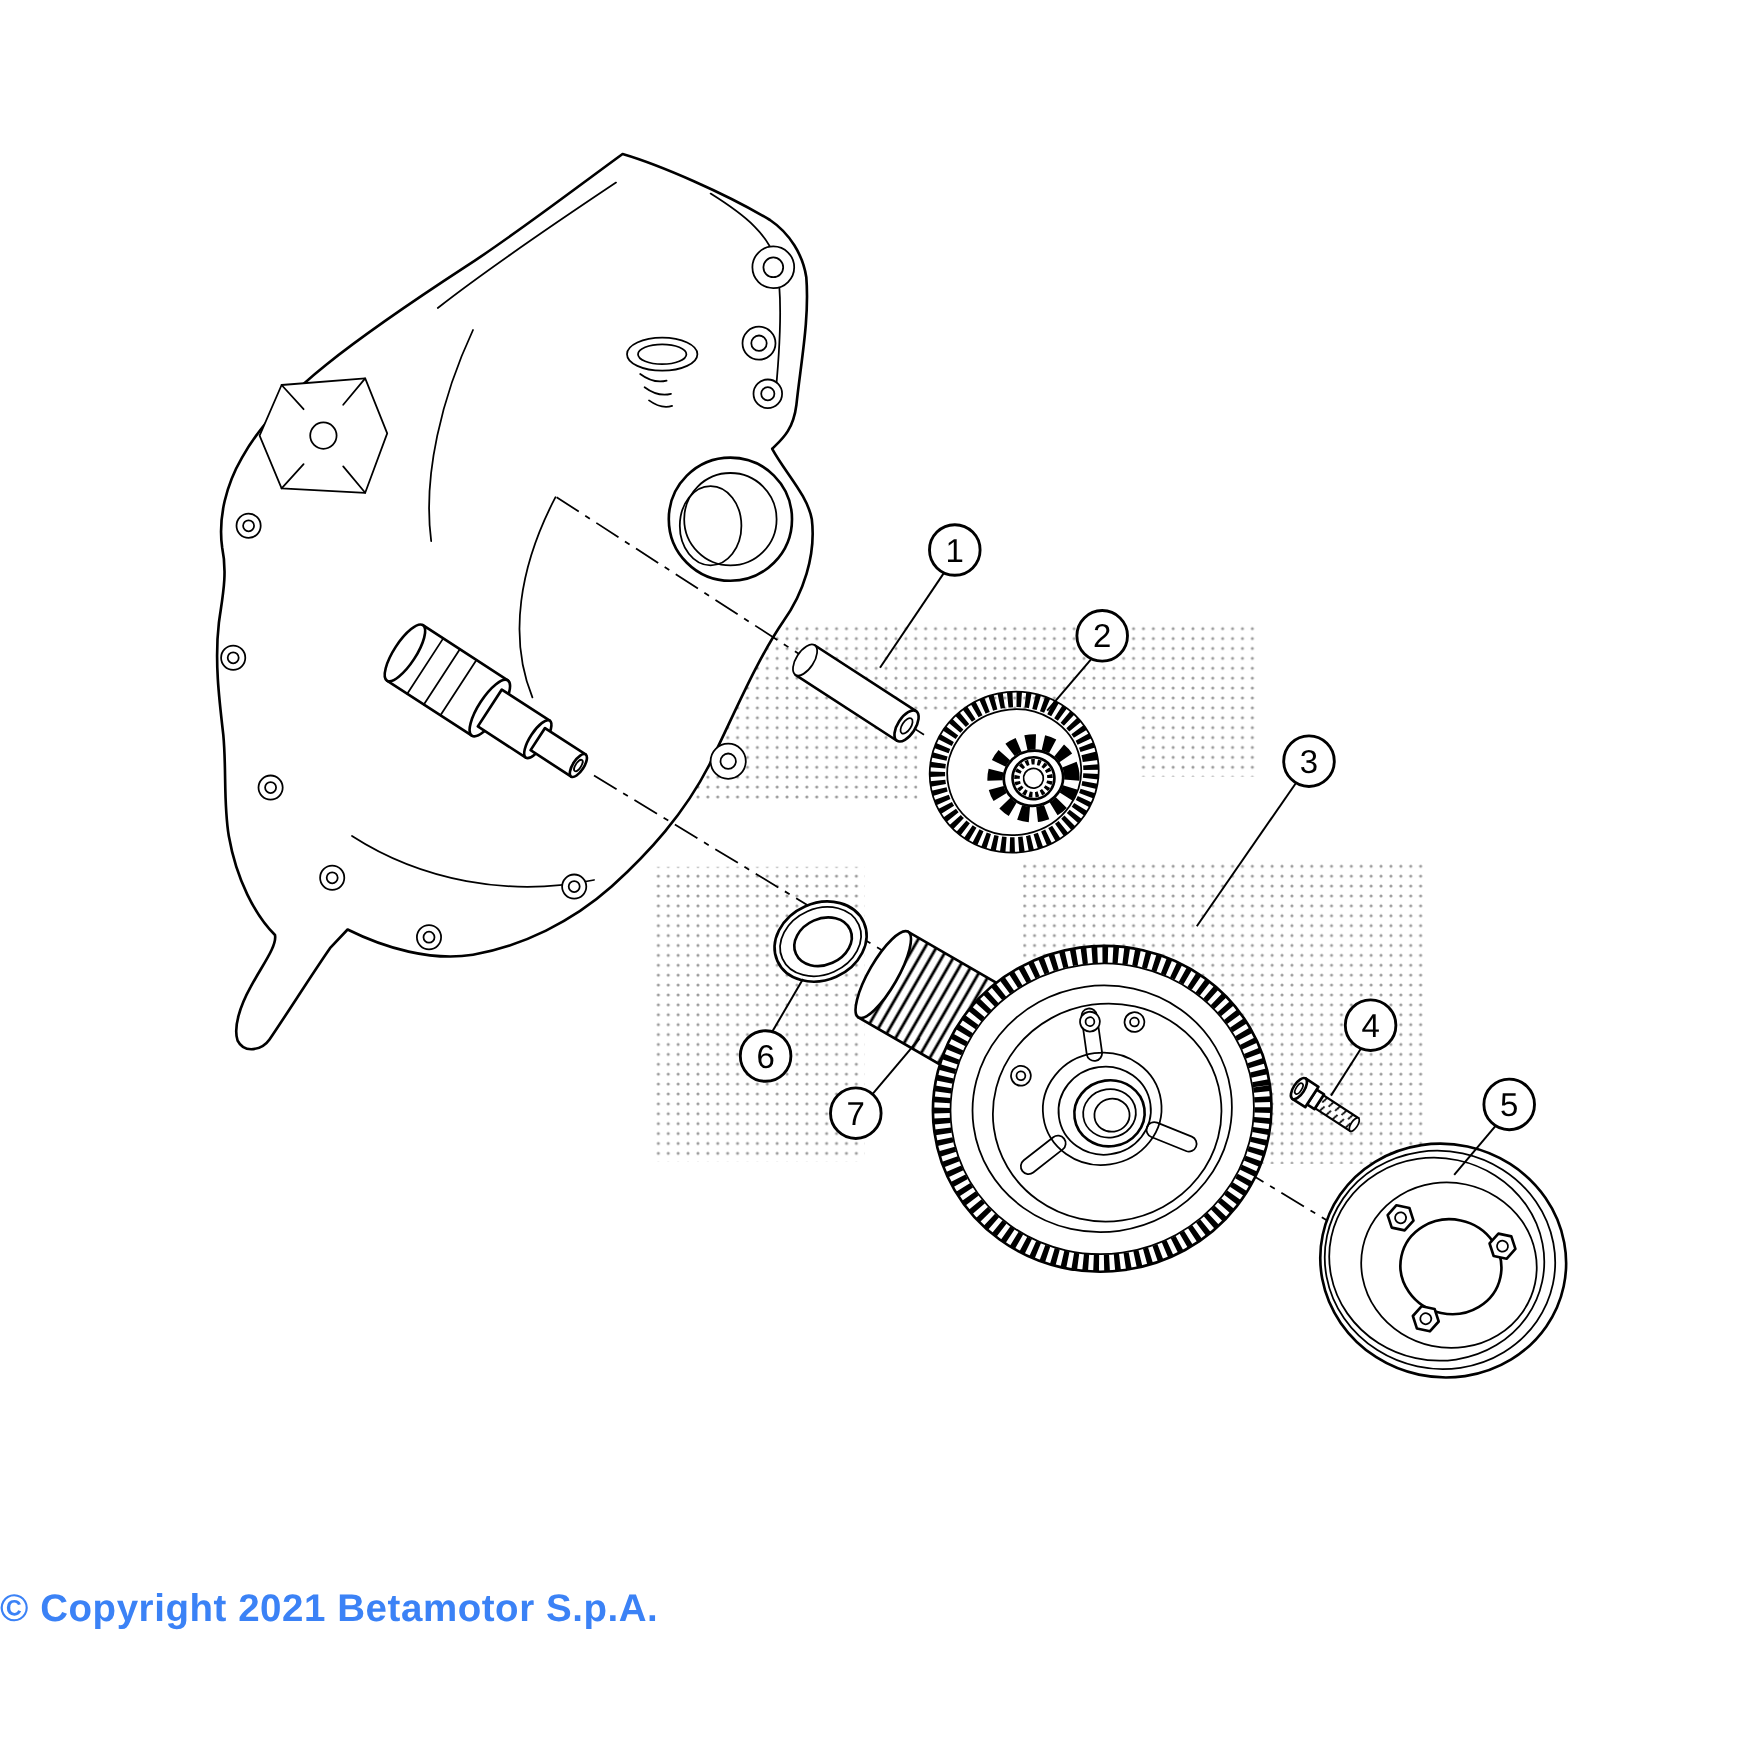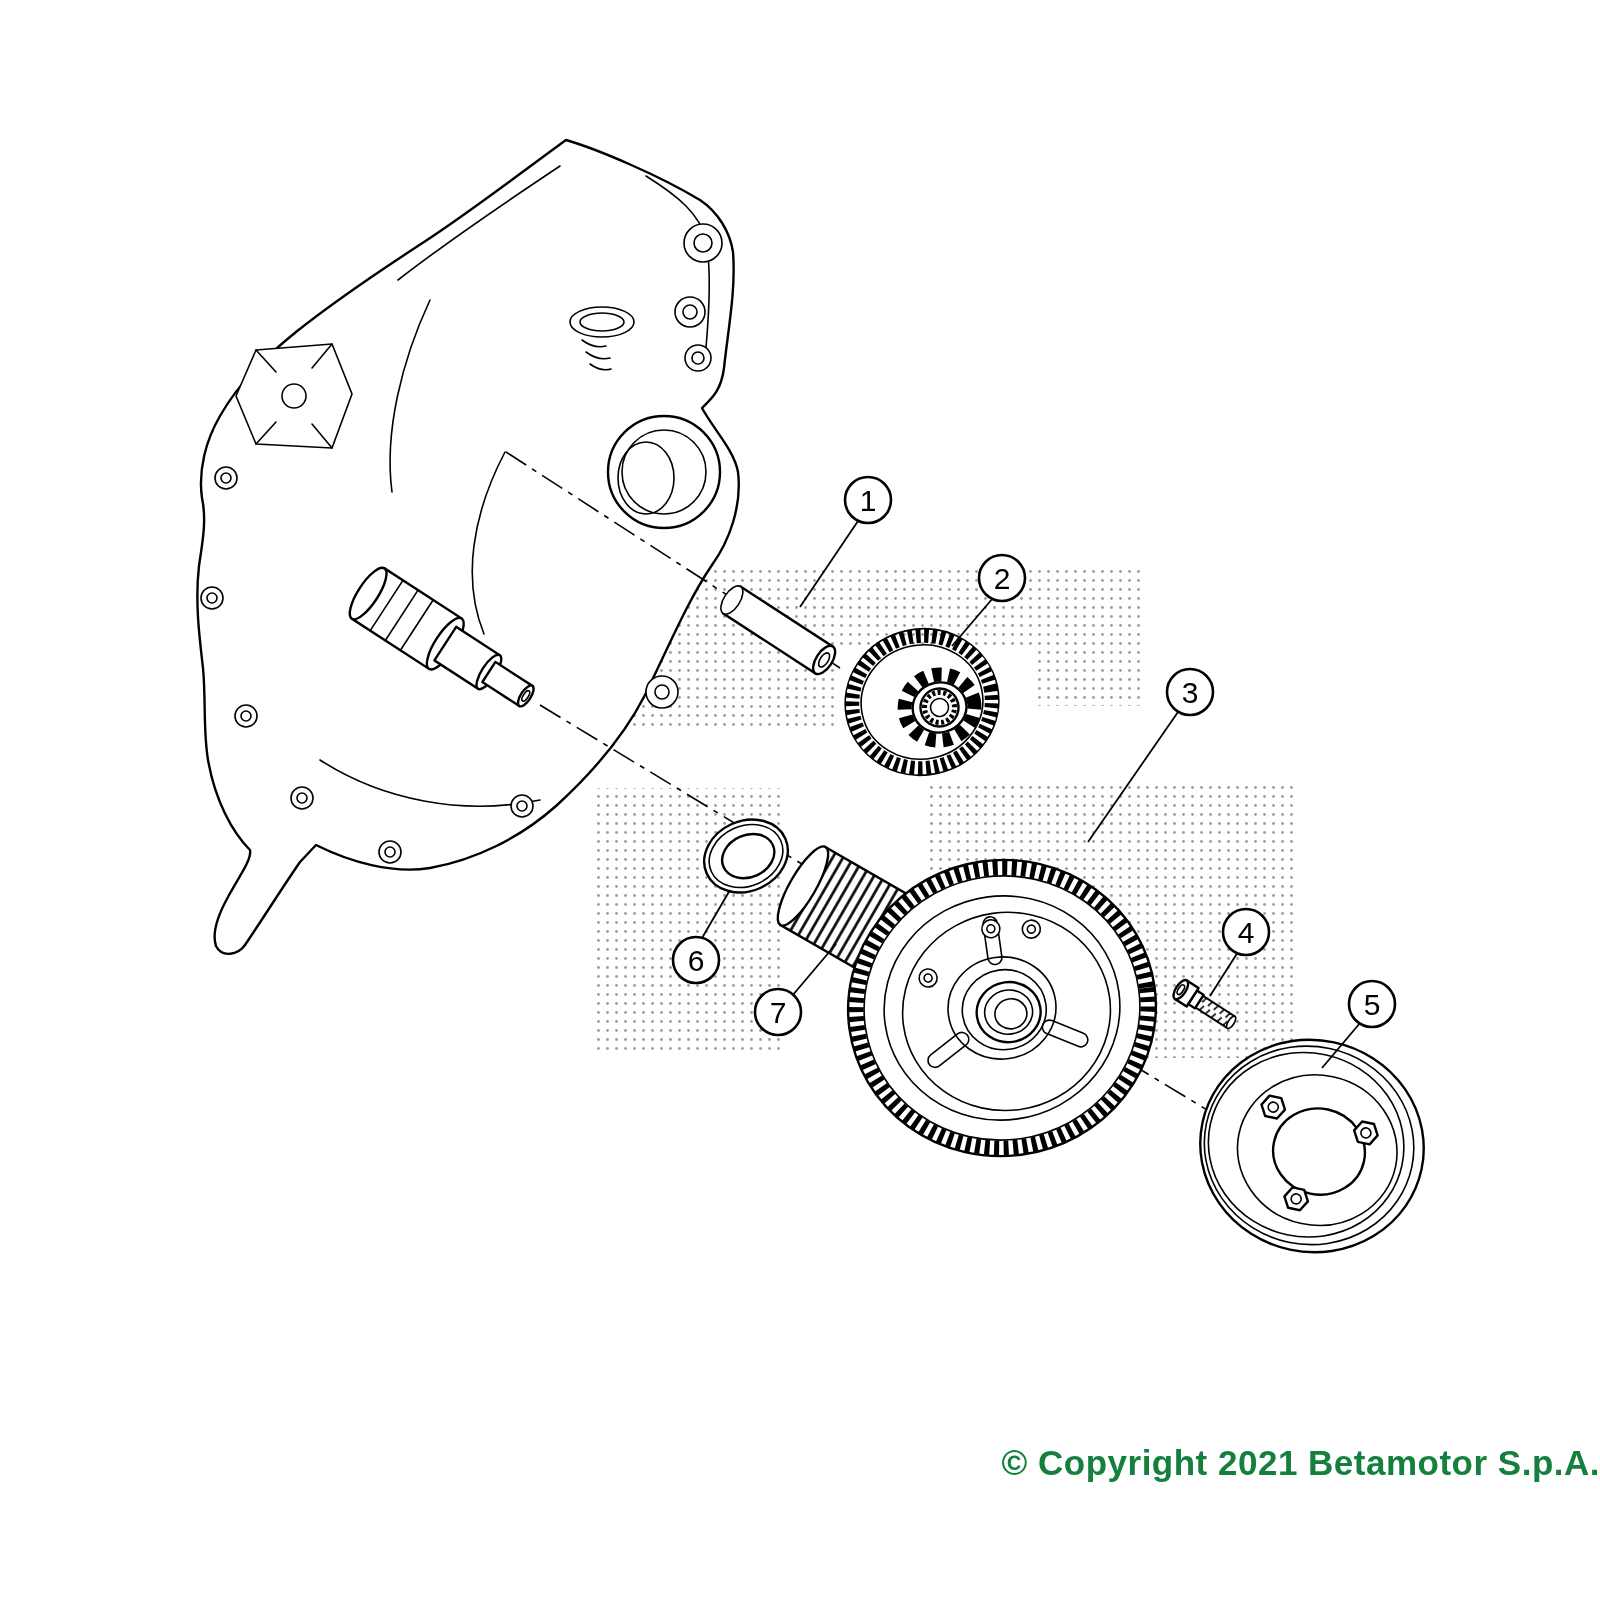--- a/index.html
+++ b/index.html
@@ -18,24 +18,24 @@
   .canvas svg {
     position: absolute;
     top: 0;
     left: 0;
   }
   .copyright {
     position: absolute;
     top: 1443px;
     left: 0;
     width: 1600px;
-    text-align: right;
+    text-align: left;
     font-size: 35px;
     font-weight: 700;
-    color: #15803d;
+    color: #3b82f6;
     letter-spacing: 0.5px;
   }
   .ln  { fill: none; stroke: #000; stroke-width: 2.4; stroke-linejoin: round; stroke-linecap: round; }
   .ln1 { fill: none; stroke: #000; stroke-width: 1.6; stroke-linejoin: round; stroke-linecap: round; }
   .wh  { fill: #ffffff; stroke: #000; stroke-width: 2.4; stroke-linejoin: round; }
   .wh1 { fill: #ffffff; stroke: #000; stroke-width: 1.6; stroke-linejoin: round; }
   .axis { fill: none; stroke: #000; stroke-width: 1.6; stroke-dasharray: 24 7 5 7; }
   .leader { fill: none; stroke: #000; stroke-width: 1.8; }
   .callout-circle { fill: #ffffff; stroke: #000; stroke-width: 2.6; }
   .callout-num { font-family: "Liberation Sans", sans-serif; font-size: 30px; fill: #000; text-anchor: middle; }

